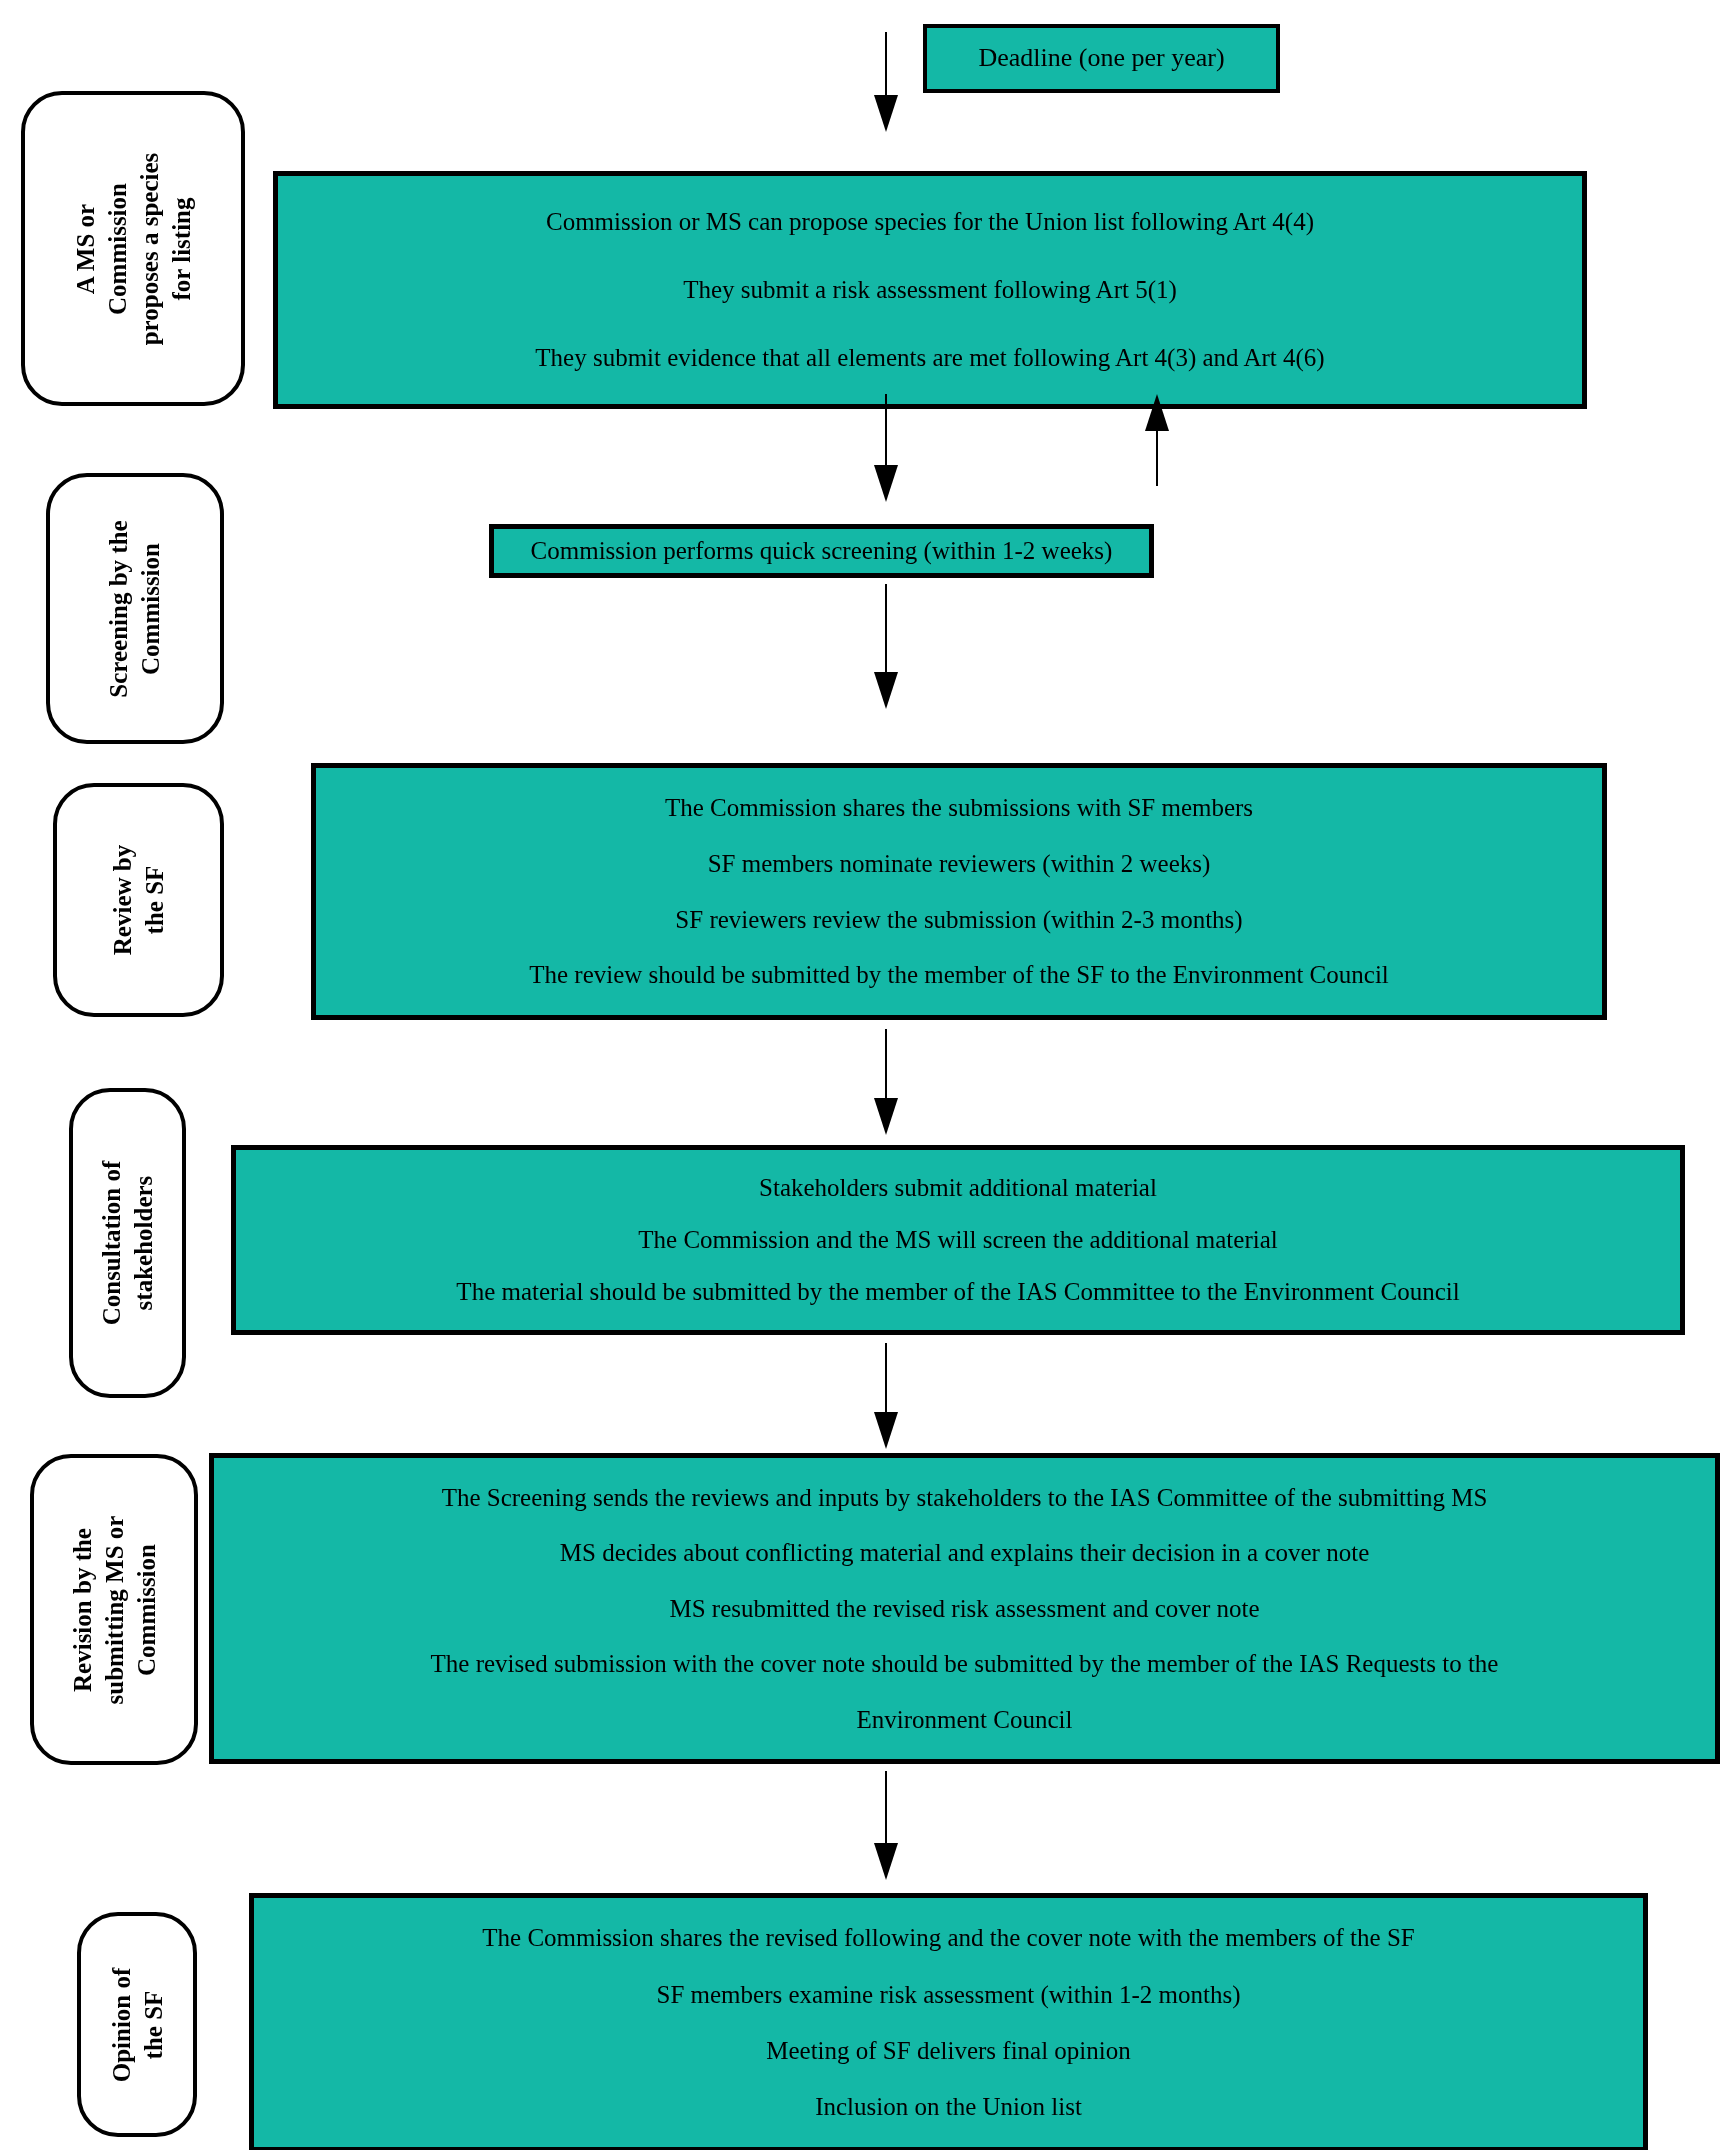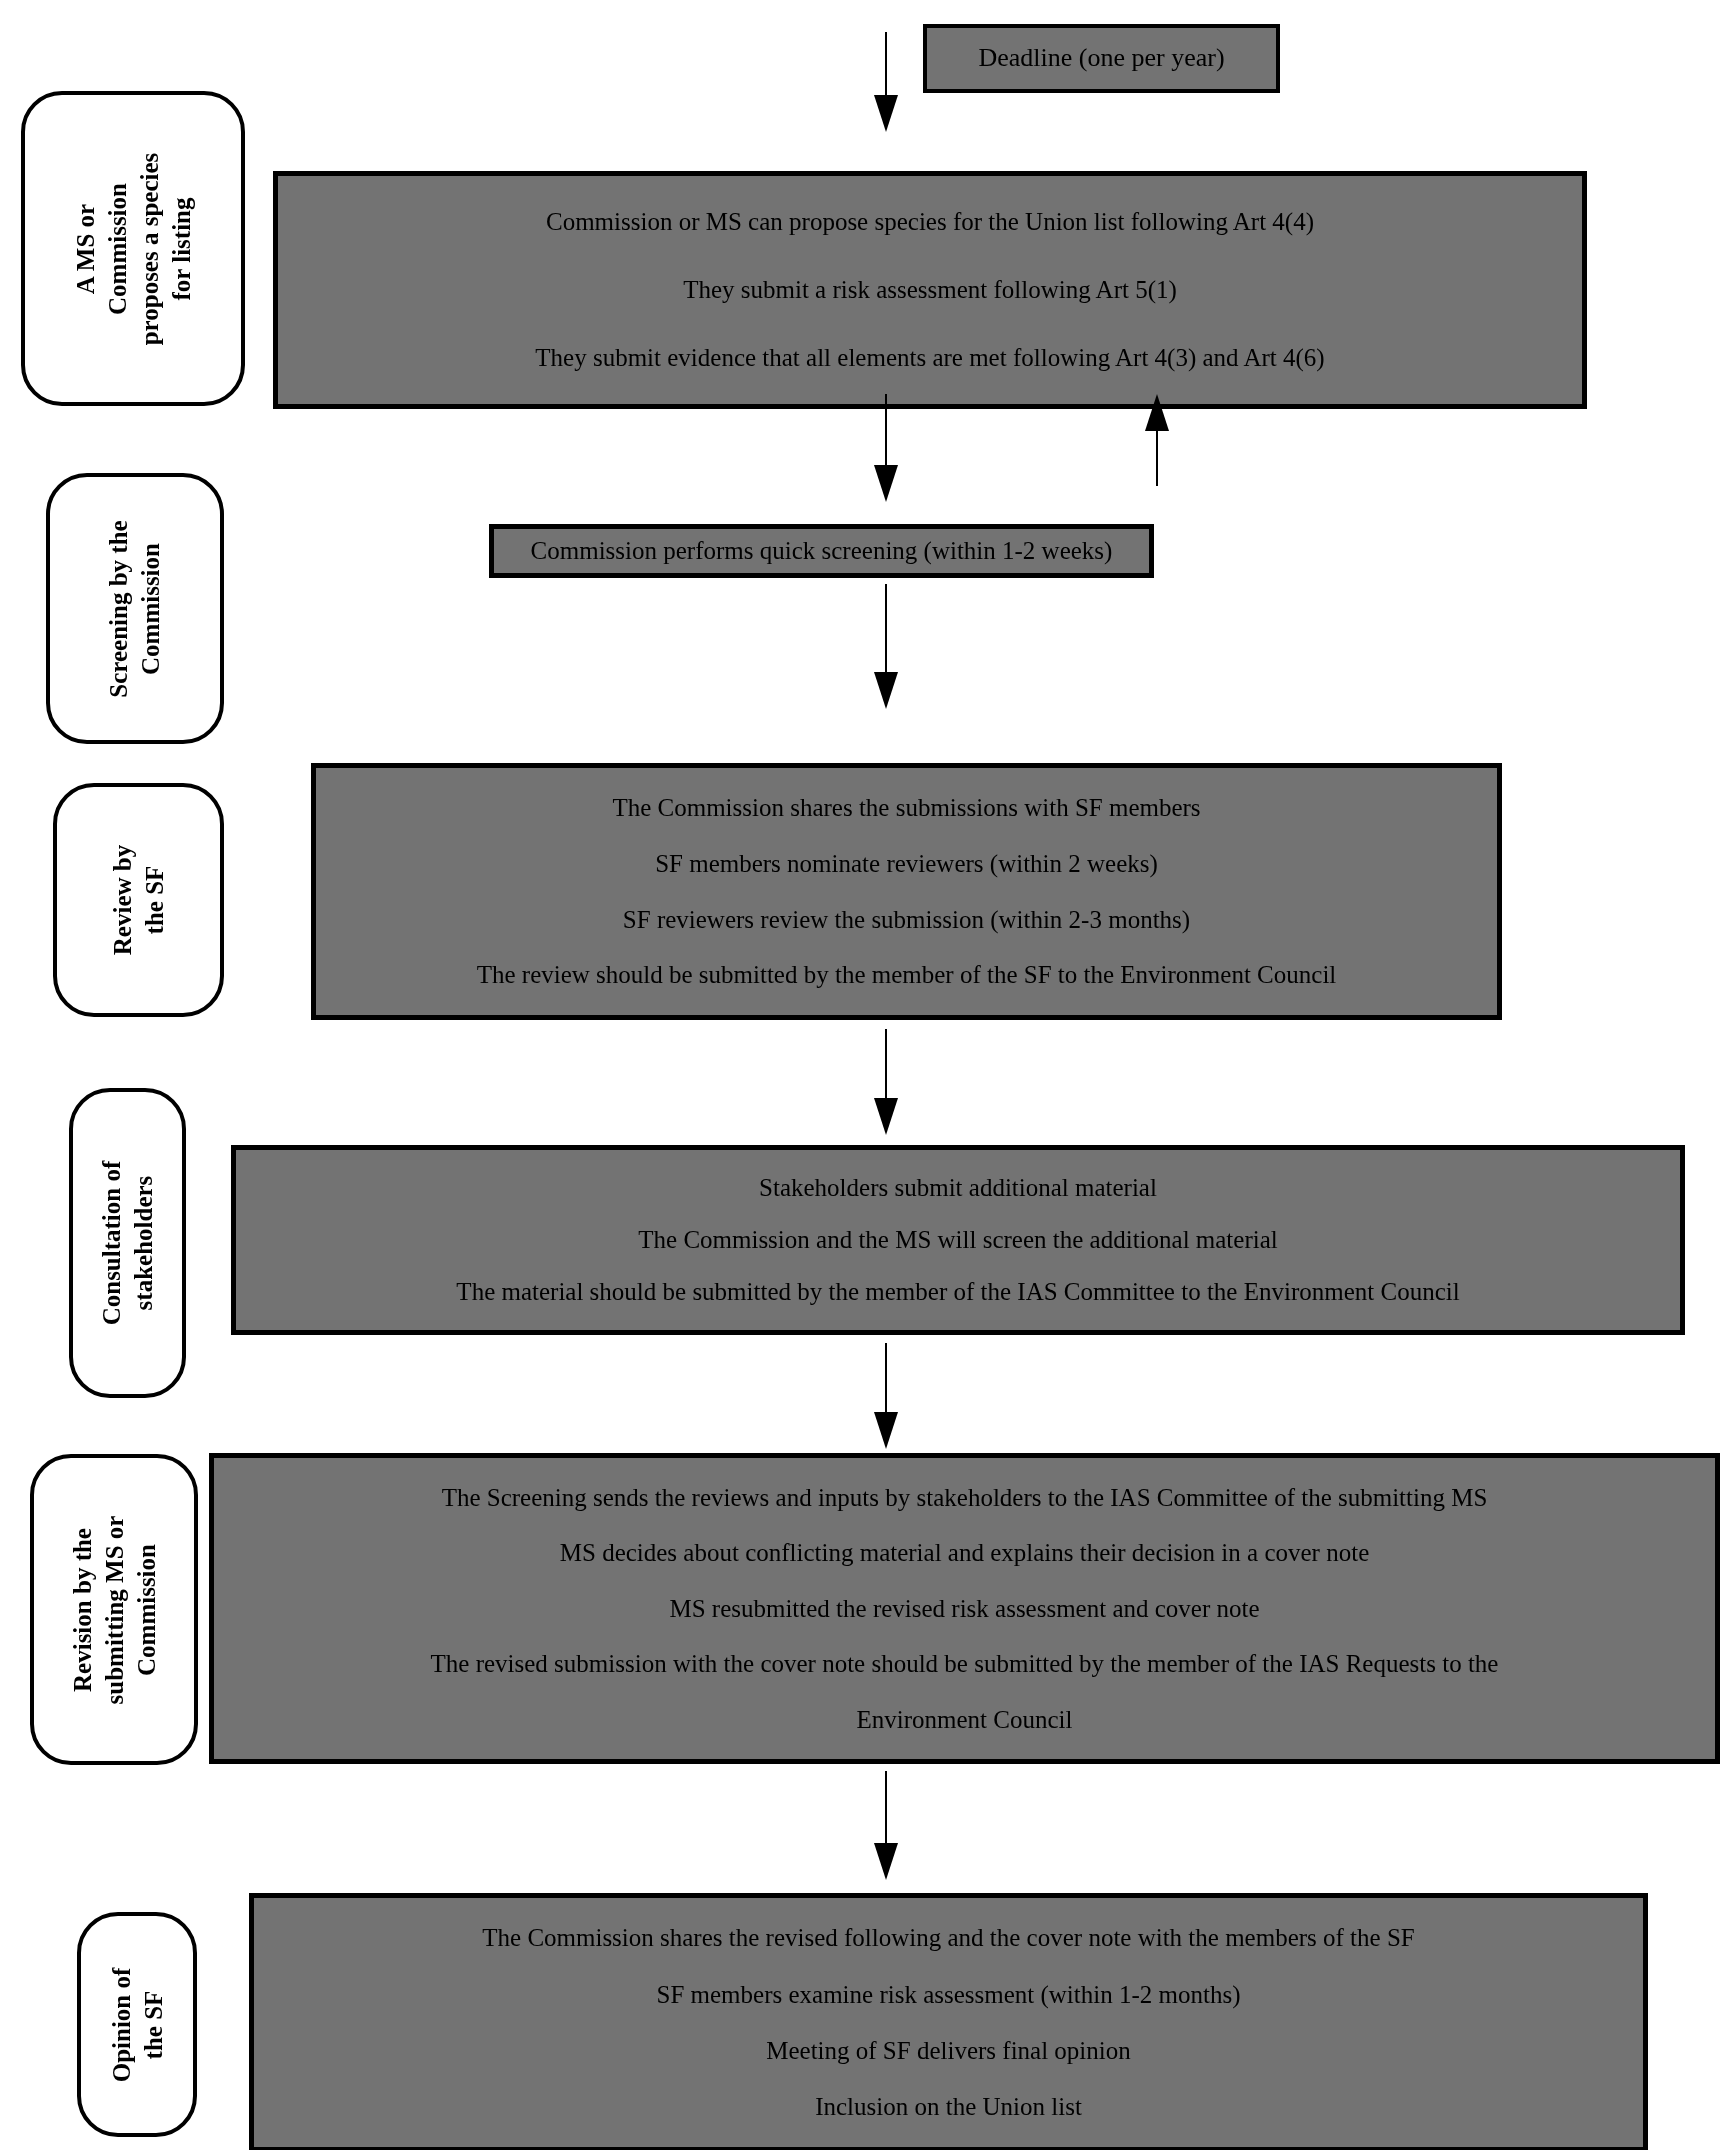--- a/index.html
+++ b/index.html
@@ -8,21 +8,21 @@
     background:#ffffff;
     font-family:"Liberation Serif", serif;
     color:#000000;
     position:relative;
   }
   .page { position:absolute; left:0; top:0; width:1733px; height:2189px; }
   .box {
     position:absolute;
     box-sizing:border-box;
     border:5.2px solid #000;
-    background:#737373;
+    background:#14b8a6;
     display:flex;
     flex-direction:column;
     justify-content:space-around;
     align-items:center;
     text-align:center;
     font-size:25px;
     line-height:1.1;
     padding:12px 26px;
   }
   .box.single { justify-content:center; }
@@ -105,21 +105,21 @@
 
   <div class="vline" style="left:885px; top:584px; height:90px;"></div>
   <div class="head-down" style="left:874px; top:672px;"></div>
 
   <div class="rlabel" style="left:53px; top:783px; width:171px; height:234px;">
     <div class="rot" style="width:224px;">
       <div>Review by</div>
       <div>the SF</div>
     </div>
   </div>
-  <div class="box" style="left:311px; top:763px; width:1191px; height:257px;">
+  <div class="box" style="left:311px; top:763px; width:1296px; height:257px;">
     <div class="bline">The Commission shares the submissions with SF members</div>
     <div class="bline">SF members nominate reviewers (within 2 weeks)</div>
     <div class="bline">SF reviewers review the submission (within 2-3 months)</div>
     <div class="bline">The review should be submitted by the member of the SF to the Environment Council</div>
   </div>
 
   <div class="vline" style="left:885px; top:1029px; height:71px;"></div>
   <div class="head-down" style="left:874px; top:1098px;"></div>
 
   <div class="rlabel" style="left:69px; top:1088px; width:117px; height:310px;">

